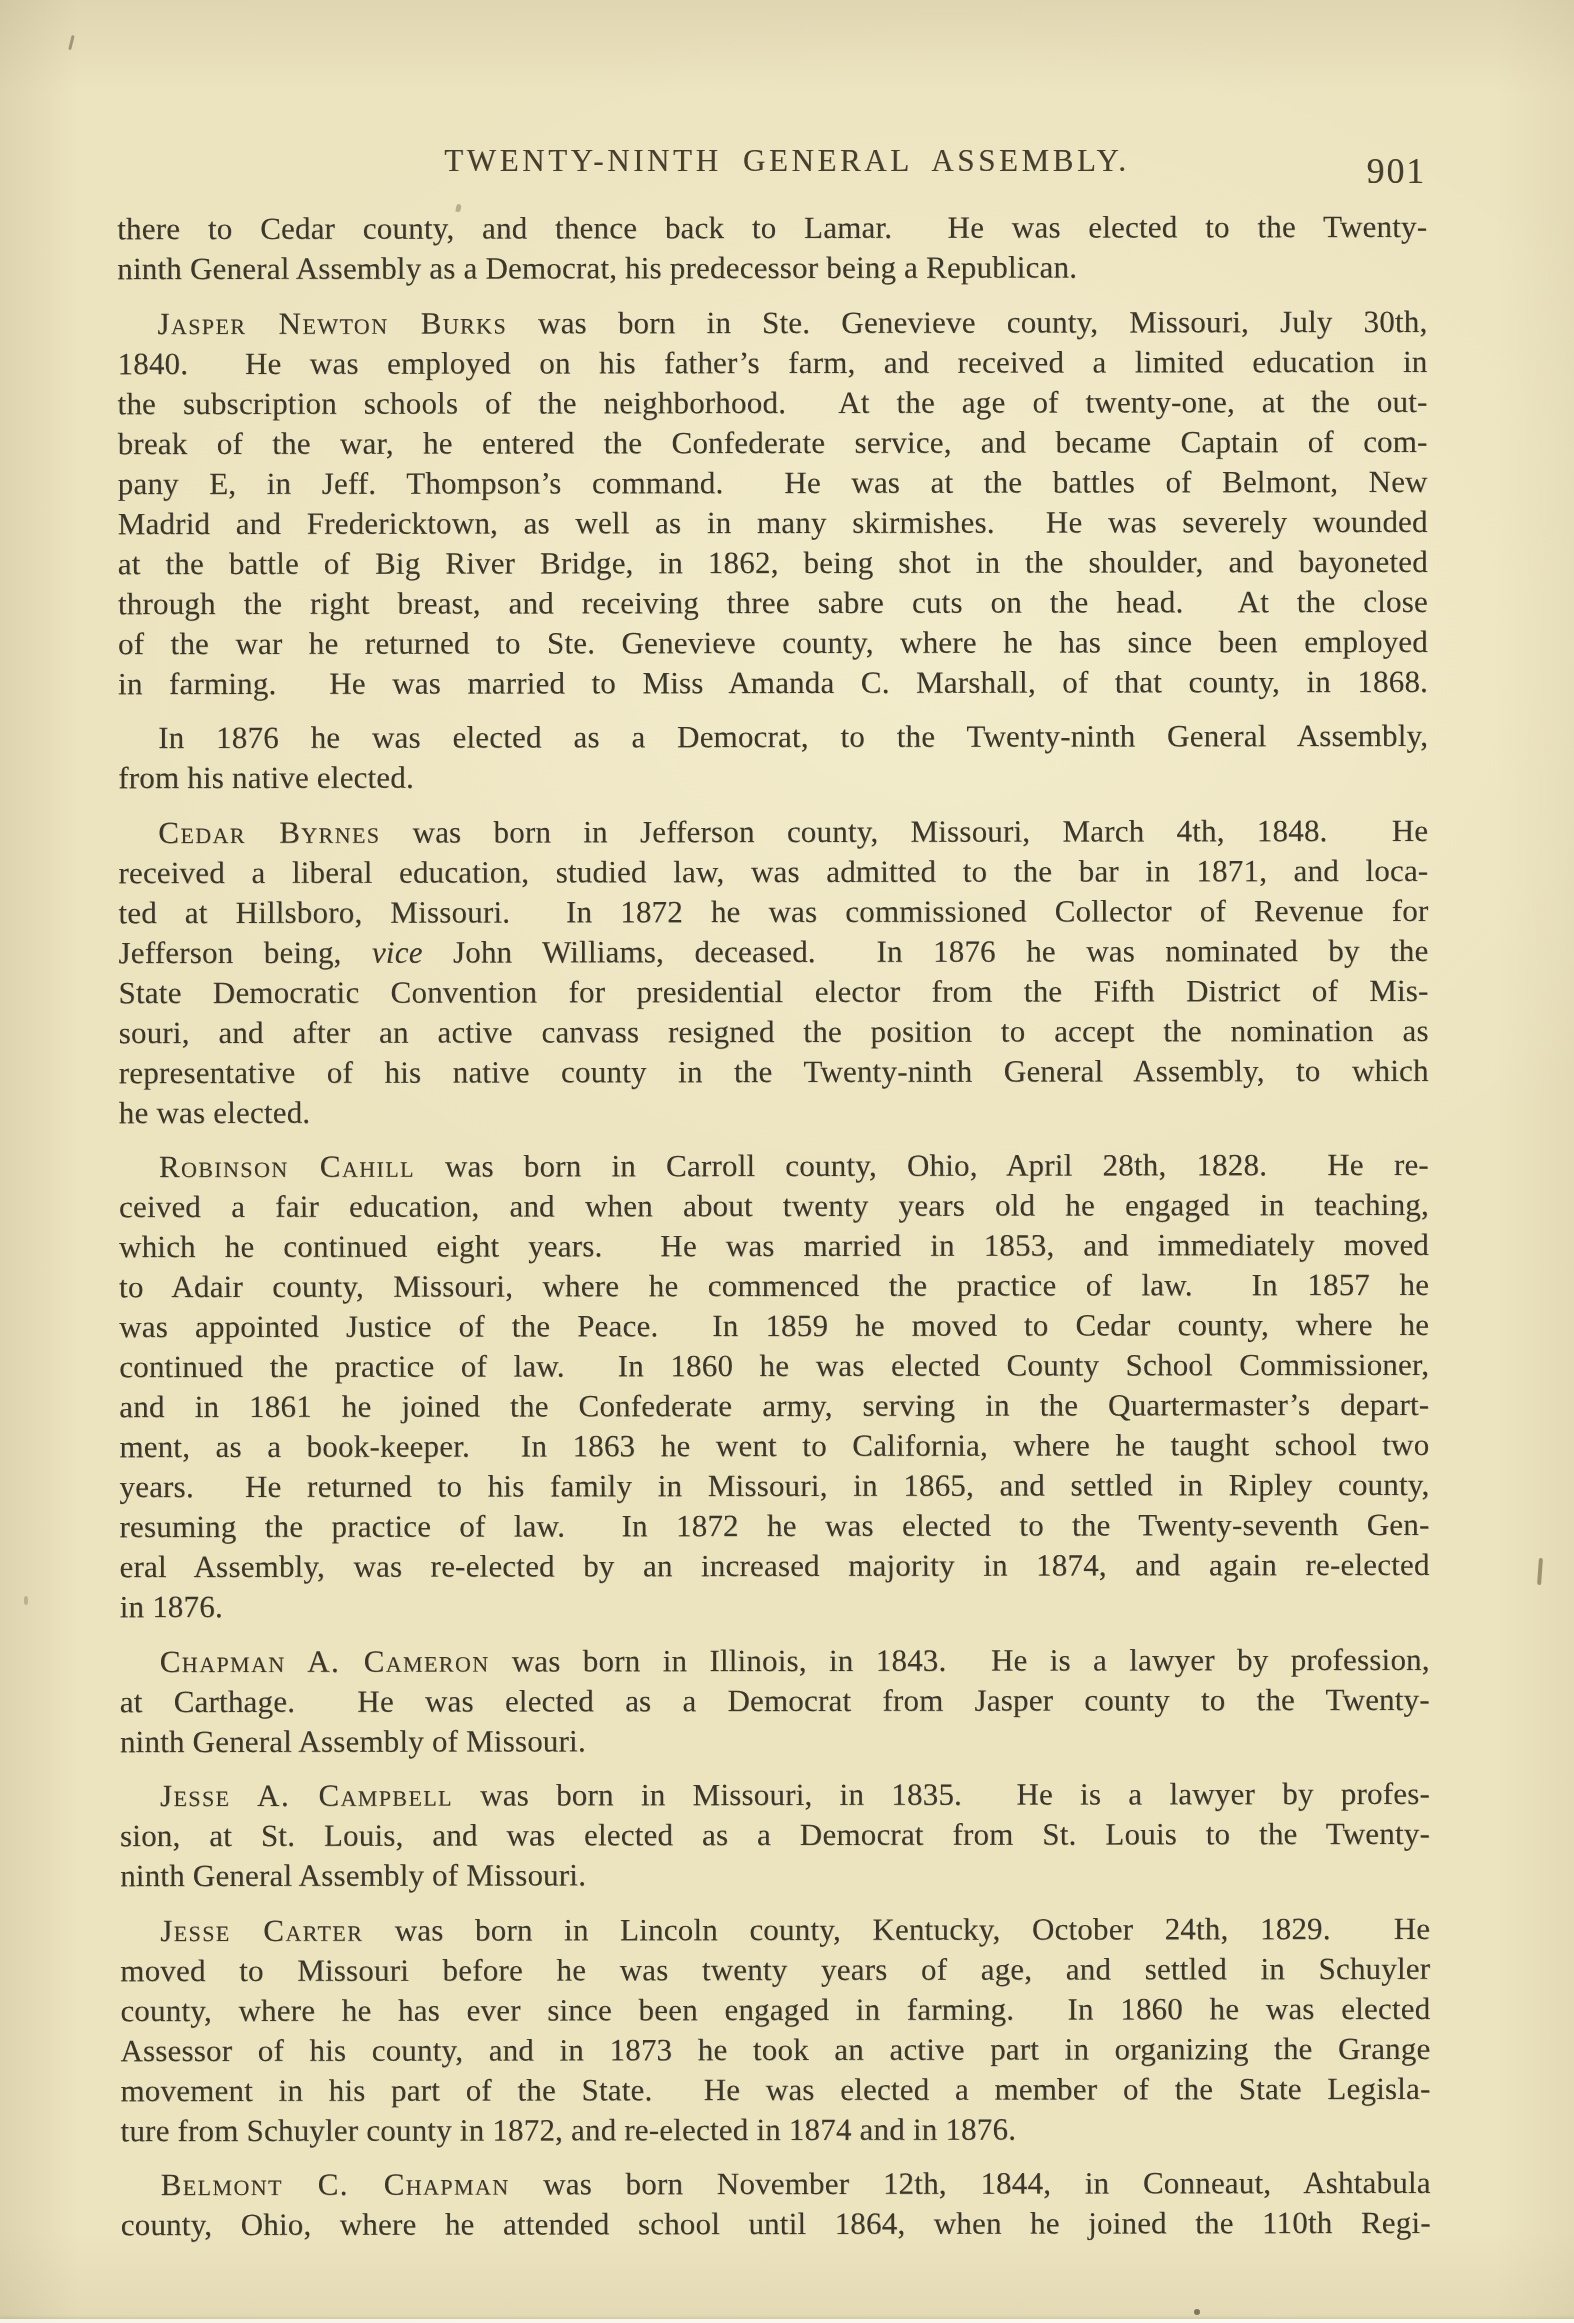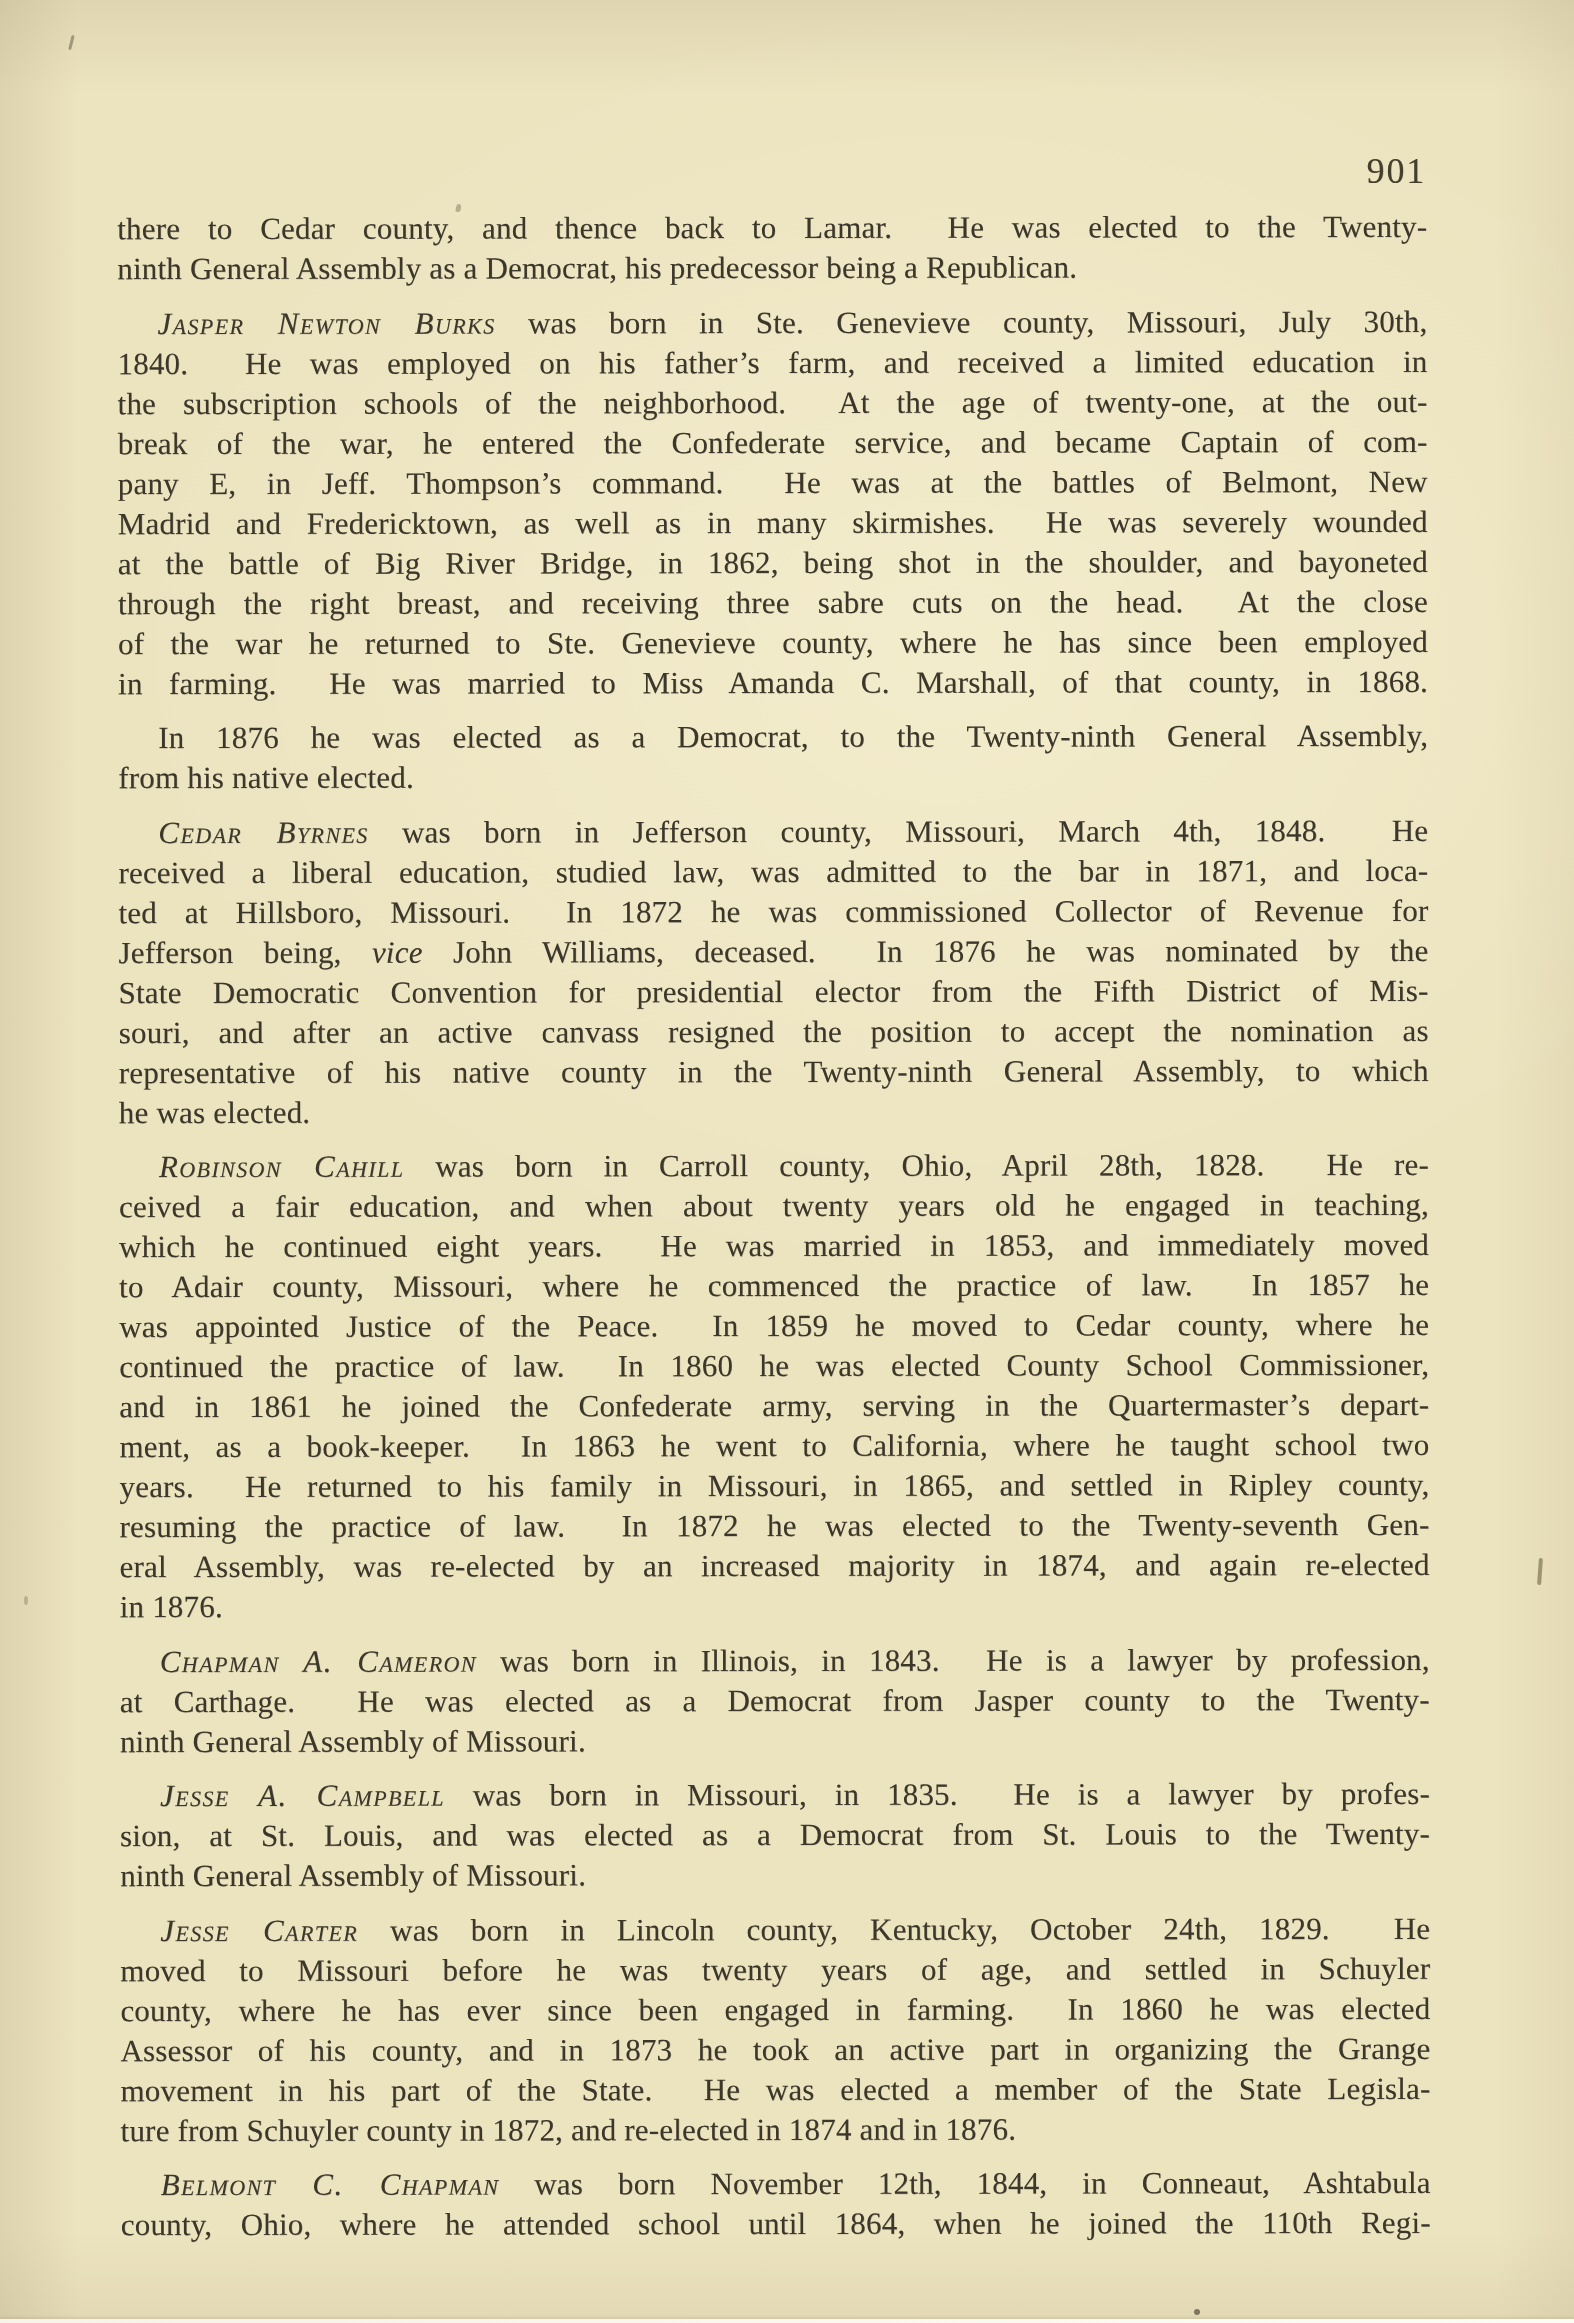--- a/index.html
+++ b/index.html
@@ -47,21 +47,21 @@
   .para:last-child { margin-bottom: 0; }
   .line {
     font-size: 31px;
     line-height: 40px;
     text-align: justify;
     text-align-last: justify;
     letter-spacing: 0.2px;
   }
   .line.end { text-align-last: left; }
   .para.indent .line:first-child { text-indent: 40px; }
-  .sc { font-variant: small-caps; letter-spacing: 1.4px; font-style: italic; }
+  .sc { font-variant: small-caps; letter-spacing: 1.4px; }
   .it { font-style: italic; }
 
   
   .speck-topleft {
     position: absolute; left: 70px; top: 35px; width: 2.7px; height: 14.5px;
     background: rgba(104,96,76,0.55); border-radius: 1.8px; transform: rotate(14deg);
   }
   .speck-under-head {
     position: absolute; left: 456px; top: 204px; width: 4.5px; height: 8.1px;
     background: rgba(95,87,65,0.38); border-radius: 50% 50% 50% 0; transform: rotate(10deg);
@@ -81,20 +81,21 @@
   .scan-edge-bottom {
     position: absolute; left: 0; bottom: 0; width: 100%; height: 4.5px;
     background: linear-gradient(90deg, #f6f3e8, #fcfbf6);
     box-shadow: 0 -1.8px 2.7px rgba(110,98,60,0.15);
   }
 </style>
 </head>
 <body>
 
 <div class="page">
+  <div class="running-head ink">TWENTY-NINTH GENERAL ASSEMBLY.</div>
   <div class="page-number ink">901</div>
   <div class="text-body ink">
       <div class="para">
         <div class="line"><span>there to Cedar county, and thence back to Lamar.&nbsp; He was elected to the Twenty-</span></div>
         <div class="line end"><span>ninth General Assembly as a Democrat, his predecessor being a Republican.</span></div>
       </div>
       <div class="para indent">
         <div class="line"><span class="sc">Jasper Newton Burks</span><span> was born in Ste. Genevieve county, Missouri, July 30th,</span></div>
         <div class="line"><span>1840.&nbsp; He was employed on his father’s farm, and received a limited education in</span></div>
         <div class="line"><span>the subscription schools of the neighborhood.&nbsp; At the age of twenty-one, at the out-</span></div>

